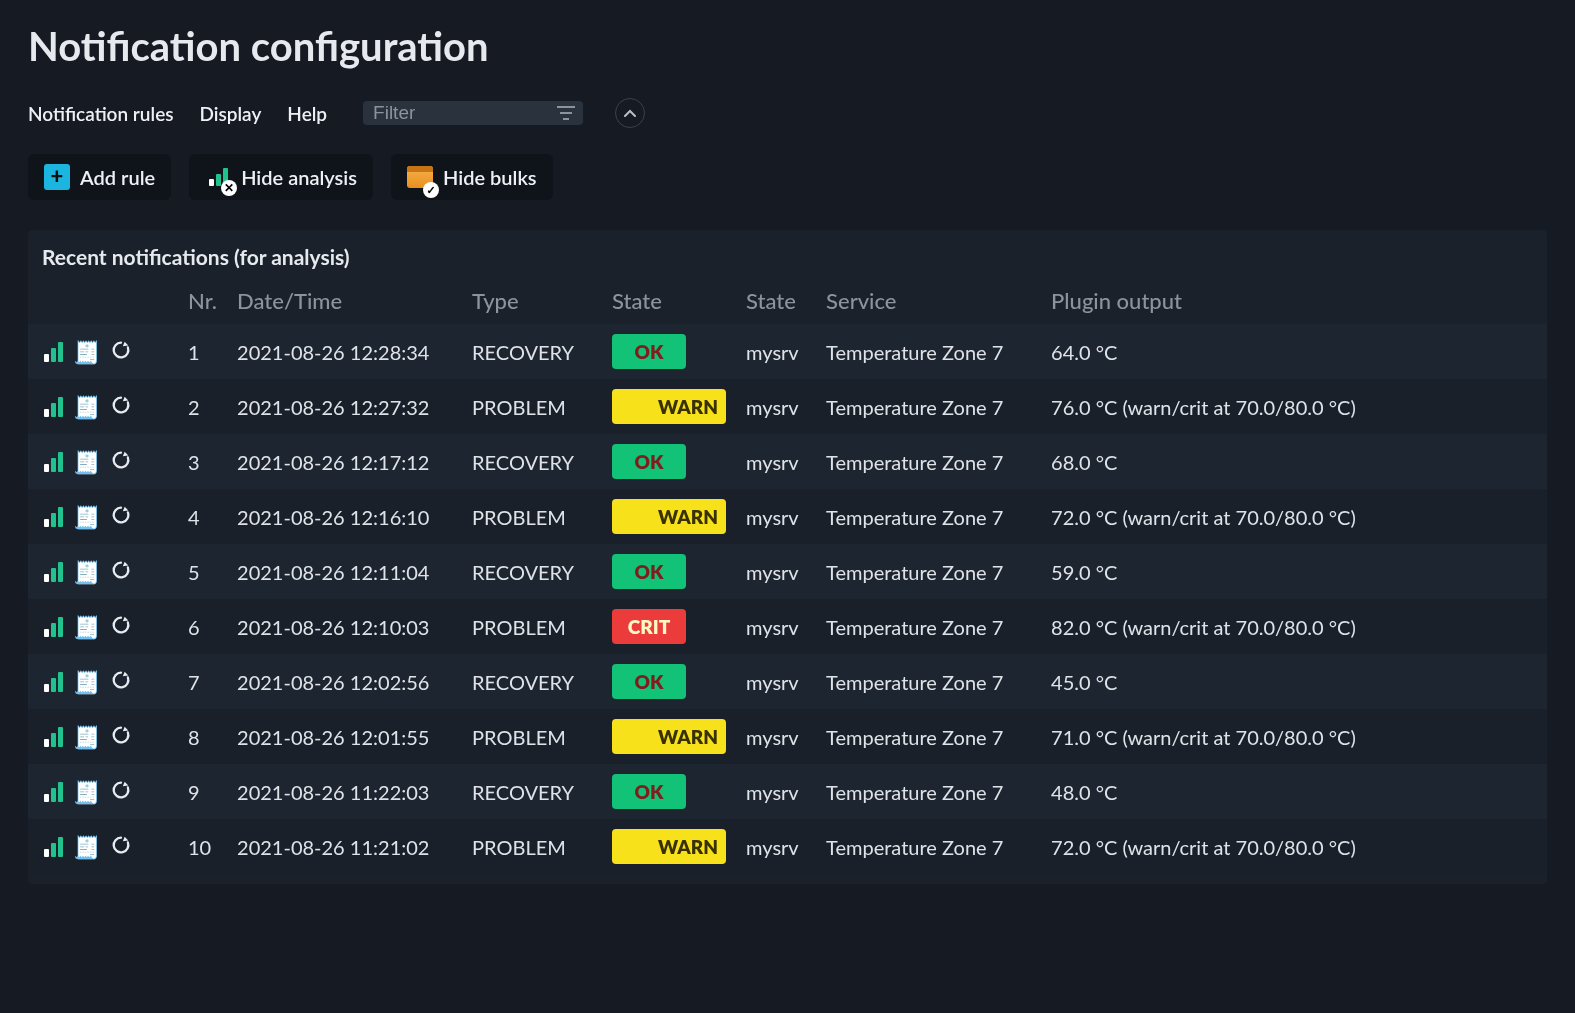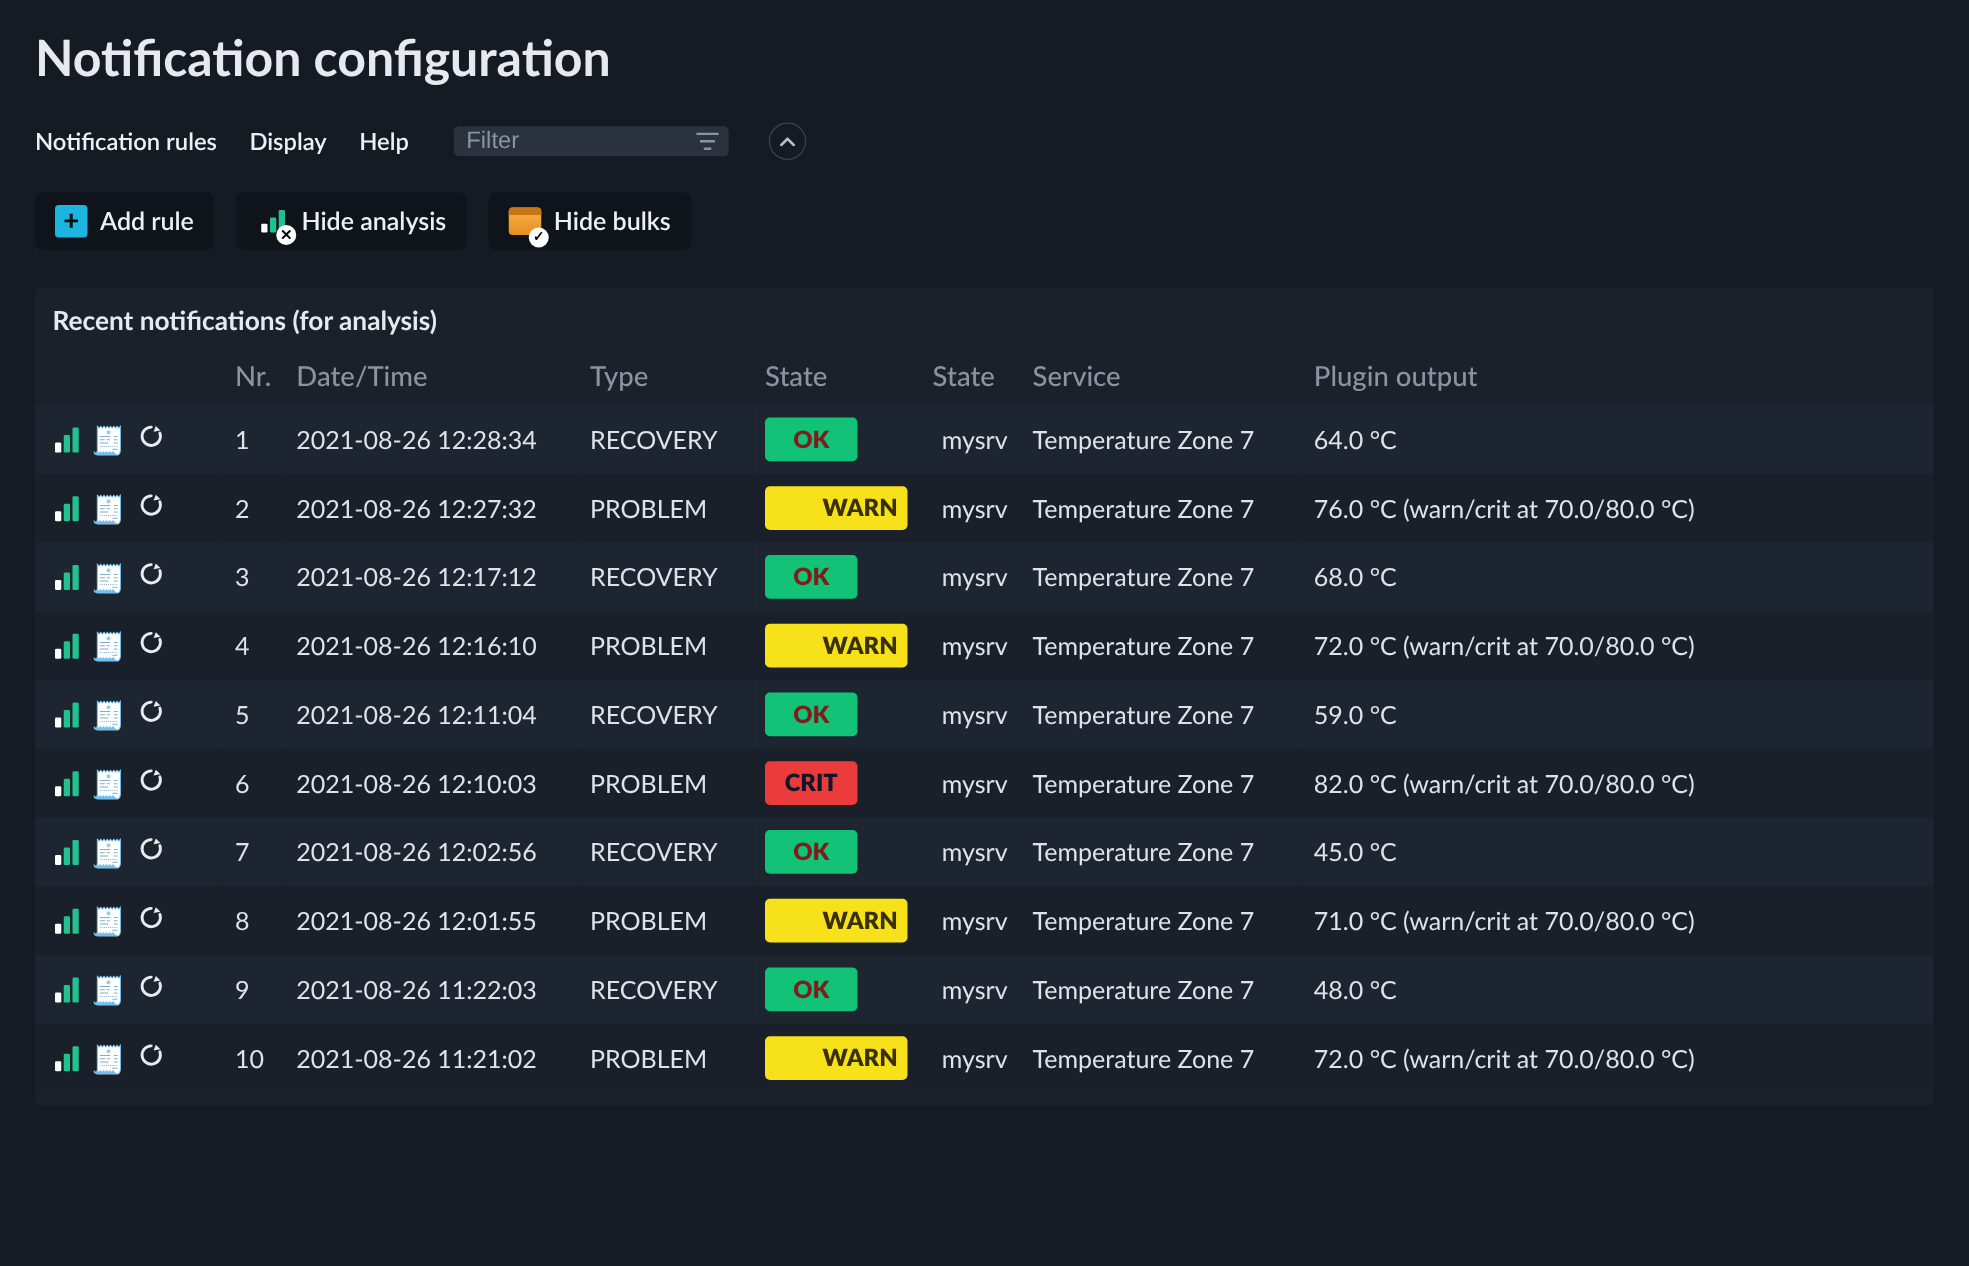--- a/index.html
+++ b/index.html
@@ -199,28 +199,28 @@
     min-width:74px;
     text-align:center;
     font-weight:800;
     font-size:19px;
     padding:6px 8px;
     border-radius:4px;
     color:#0d1014;
   }
   .state-OK   { background: var(--green); color:#7f1d1d; }
   .state-WARN { background: var(--yellow); color:#3a3100;padding-left:46px; }
-  .state-CRIT { background: var(--red); color:#0f172a; }
+  .state-CRIT { background: var(--red); color:#fef9c3; }
 
   th.col-icons, td.col-icons { width:150px; padding-left:14px; }
   th.col-nr, td.col-nr { width:48px; }
   th.col-dt, td.col-dt { width:235px; }
   th.col-type, td.col-type { width:140px; }
   th.col-state, td.col-state { width:90px; }
-  th.col-host, td.col-host { width:80px;text-align:right; }
+  th.col-host, td.col-host { width:80px; }
   th.col-svc, td.col-svc { width:225px; }
 </style>
 </head>
 <body>
 
 <div class="page">
 
   <h1 class="page-title">Notification configuration</h1>
 
 

